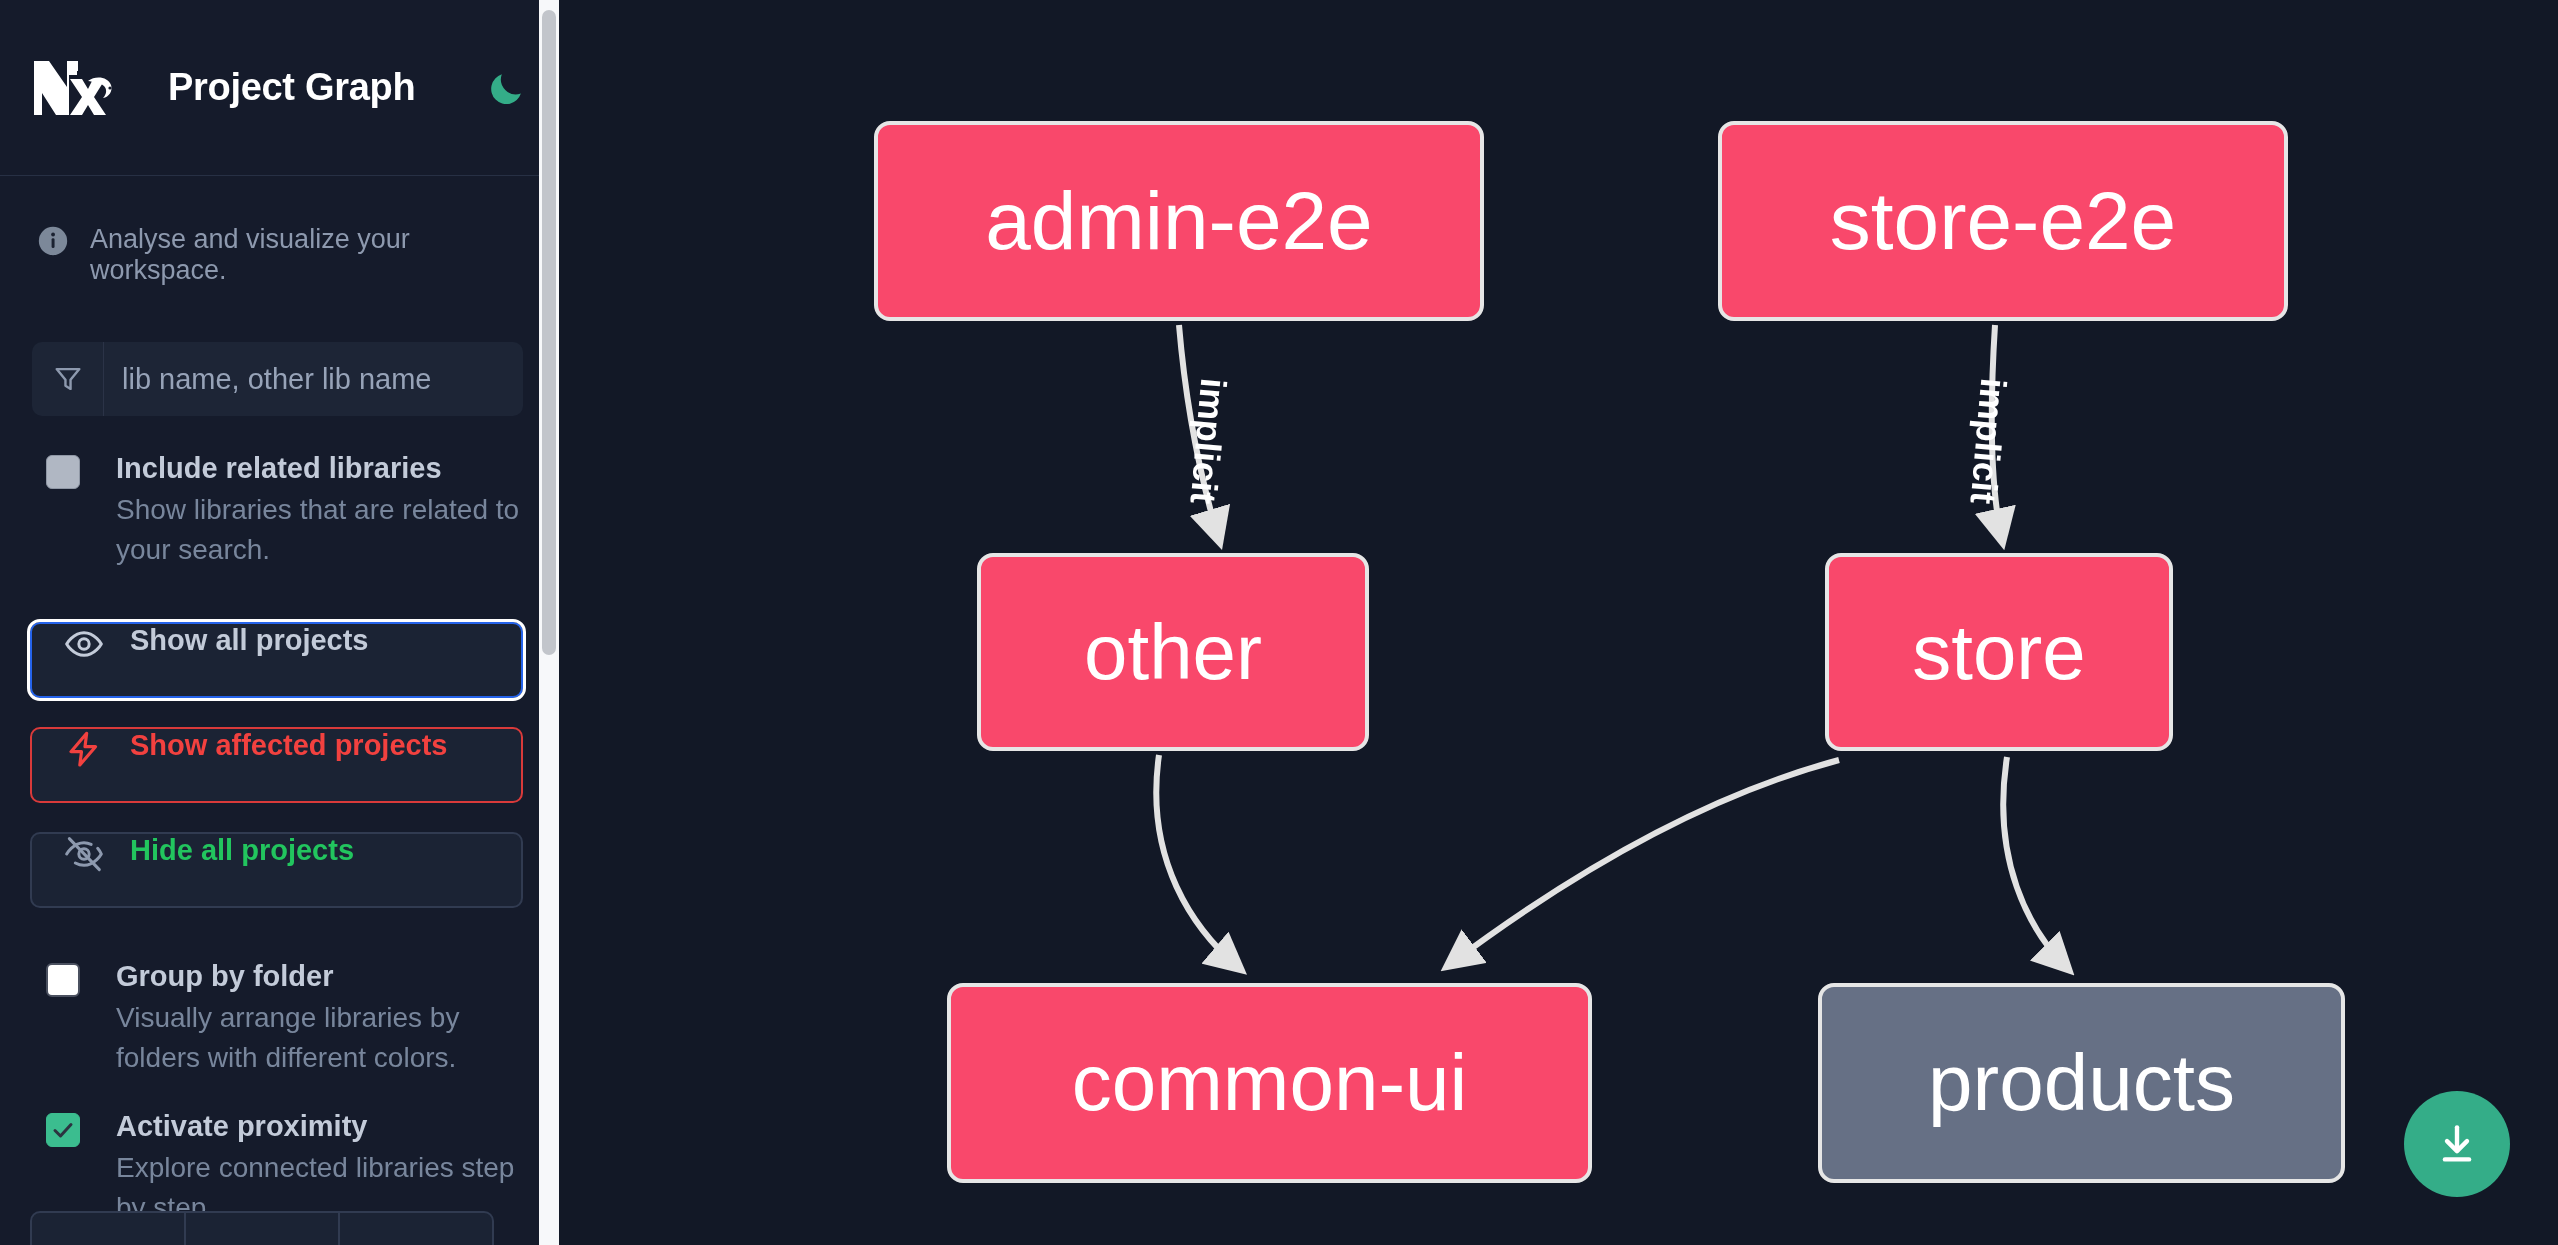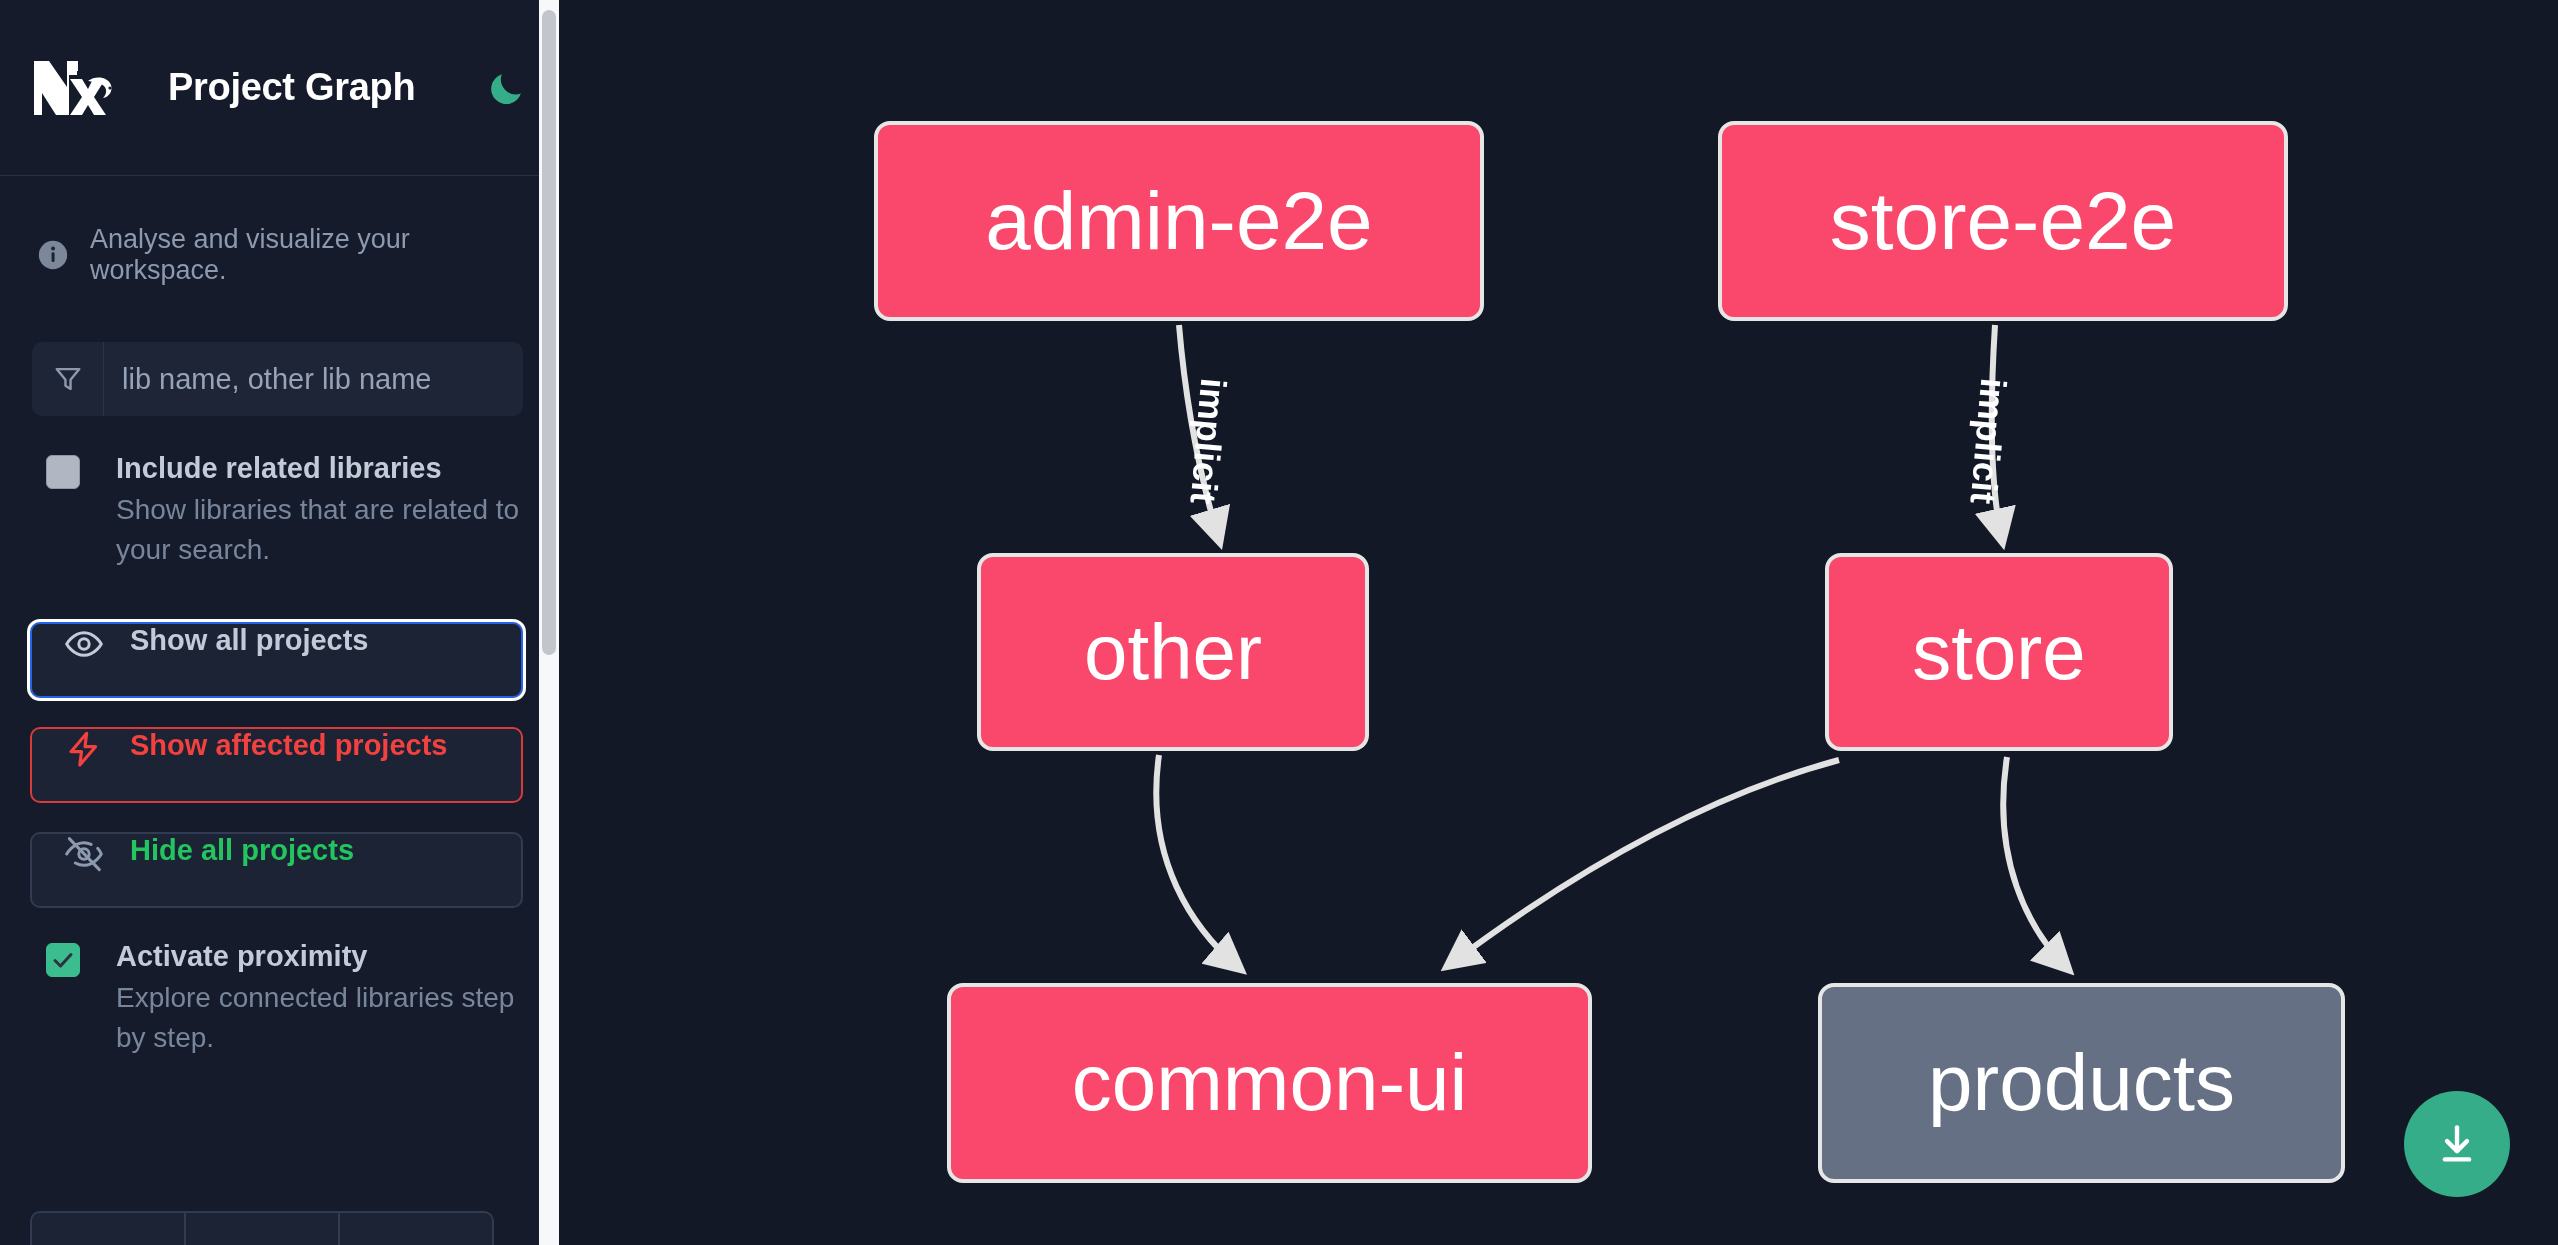--- a/index.html
+++ b/index.html
@@ -33,21 +33,21 @@
     color:#ffffff; font-size:38px; font-weight:700; letter-spacing:-0.3px;
     white-space:nowrap;
   }
   .moon-btn {
     width:50px; height:50px; margin-left:26px;
     display:flex; align-items:center; justify-content:center;
     background:transparent; border:none; cursor:pointer;
   }
 
   .sb-tagline {
-    display:flex; align-items:center; gap:20px;
+    display:flex; gap:20px;
     padding:48px 32px 0 36px;
   }
   .info-ico { width:34px; height:34px; flex:0 0 34px; }
   .sb-tagline-txt { color:#8d99ae; font-size:27px; }
 
   
   .search-wrap {
     margin:56px 36px 0 32px;
     height:74px;
     display:flex; align-items:center;
@@ -226,20 +226,27 @@
         <button class="btn btn-hide-all">
           <svg width="40" height="40" viewBox="0 0 24 24" fill="none" stroke="#8d99ae" stroke-width="1.8" stroke-linecap="round" stroke-linejoin="round">
             <path d="M1.6 12S5.4 5.2 12 5.2c1.6 0 3 .4 4.3 1M20.2 8.6c1.4 1.6 2.2 3.4 2.2 3.4S18.6 18.8 12 18.8c-2 0-3.7-.6-5.2-1.4"></path>
             <circle cx="12" cy="12" r="3.1"></circle>
             <line x1="3.2" y1="2.8" x2="21.2" y2="21.4"></line>
           </svg>
           <span>Hide all projects</span>
         </button>
       </div>
 
+      <div class="cb-row" style="margin-top:50px">
+        <span class="cb-box white"></span>
+        <span class="cb-txt">
+          <span class="cb-label">Group by folder</span>
+          <span class="cb-desc">Visually arrange libraries by folders with different colors.</span>
+        </span>
+      </div>
 
       <div class="cb-row tight">
         <span class="cb-box green">
           <svg width="24" height="24" viewBox="0 0 24 24" fill="none" stroke="#2c3340" stroke-width="3" stroke-linecap="round" stroke-linejoin="round">
             <polyline points="4,12.5 9.5,18 20,6.5"></polyline>
           </svg>
         </span>
         <span class="cb-txt">
           <span class="cb-label">Activate proximity</span>
           <span class="cb-desc">Explore connected libraries step by step.</span>

